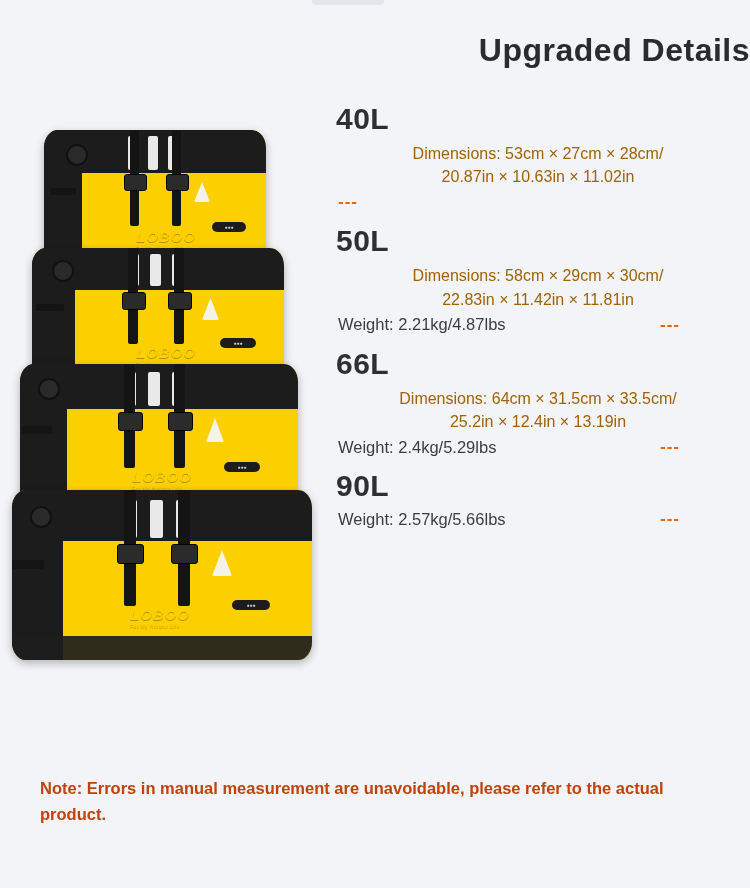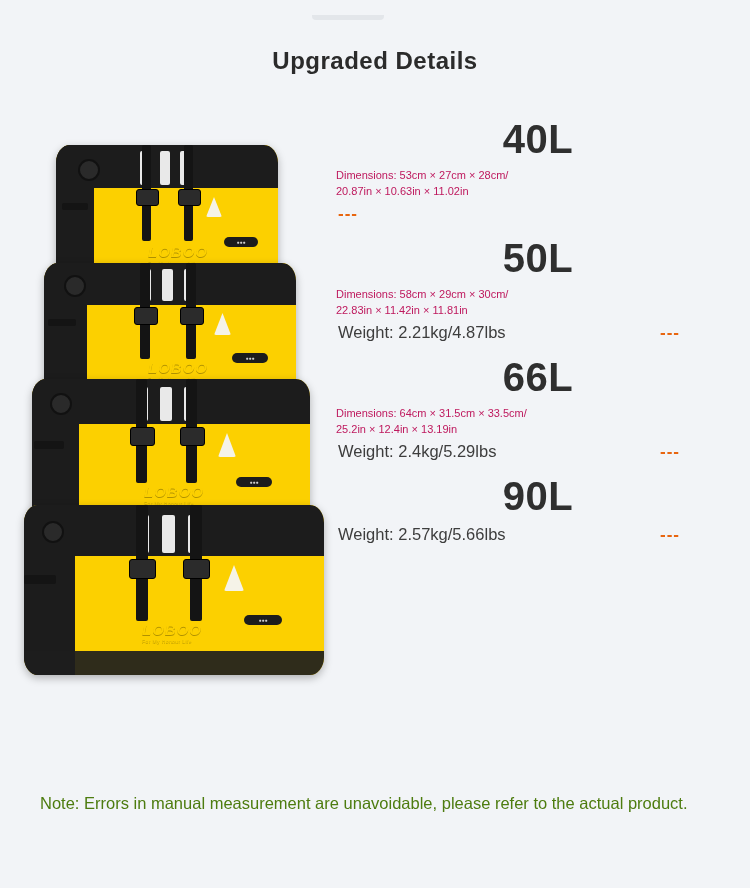--- a/index.html
+++ b/index.html
@@ -15,33 +15,33 @@
     overflow: hidden;
     position: relative;
   }
   .page {
     width: 750px;
     height: 888px;
     position: relative;
     background: #f2f4f7;
   }
   .title {
-    text-align: center;
-    font-size: 24px;
+    text-align: right;
+    font-size: 32px;
     font-weight: bold;
     color: #2b2b2b;
     letter-spacing: 0.5px;
     padding-top: 32px;
-    margin: 15px;
+    margin: 0;
   }
 
   
   .product-area {
     position: absolute;
-    left: 18px;
+    left: 6px;
     top: 100px;
     width: 330px;
     height: 640px;
   }
   .bag {
     position: absolute;
     background: #fcd000;
     border-radius: 14px / 18px;
     box-shadow: 0 3px 9px rgba(0,0,0,0.28);
     overflow: hidden;
@@ -122,31 +122,30 @@
   .specs {
     position: absolute;
     left: 336px;
     top: 102px;
     width: 404px;
   }
   .spec-block {
     margin-bottom: 12px;
   }
   .spec-size {
-    text-align: center;
-    font-size: 40px;
+    font-size: 30px;
     font-weight: bold;
     color: #2f2f2f;
     margin: 0 0 6px 0;
     letter-spacing: 0.5px;
   }
   .spec-line {
-    font-size: 11px;
-    color: #be185d;
-    text-align: left;
+    font-size: 16px;
+    color: #a16207;
+    text-align: center;
     line-height: 1.45;
   }
   .spec-line .lbl {
     white-space: nowrap;
   }
   .spec-weight-row {
     display: flex;
     align-items: center;
     justify-content: space-between;
     margin-top: 4px;
@@ -163,22 +162,23 @@
     font-weight: bold;
     margin-right: 58px;
   }
 
   .note {
     position: absolute;
     left: 40px;
     top: 776px;
     width: 680px;
     font-size: 16.5px;
-    color: #4d7c0f;
+    color: #c2410c;
     line-height: 1.55;
+    font-weight: bold;
   }
   .top-nub {
     position: absolute;
     left: 312px;
     top: 0;
     width: 72px;
     height: 5px;
     background: #e3e6ea;
     border-radius: 0 0 4px 4px;
   }

